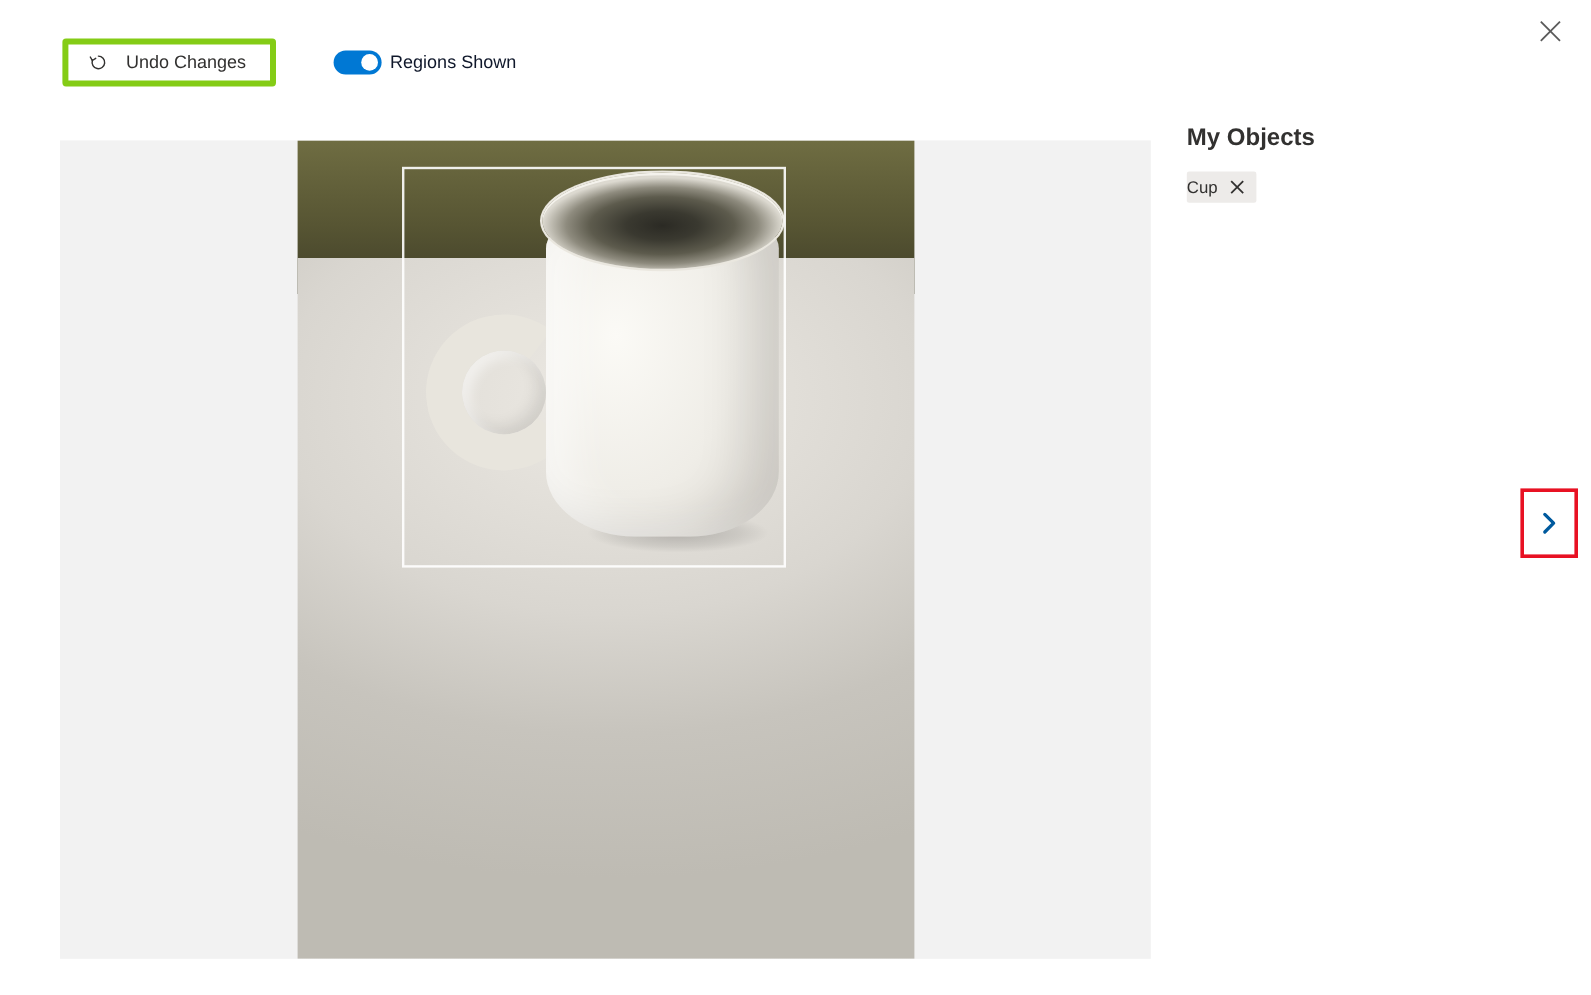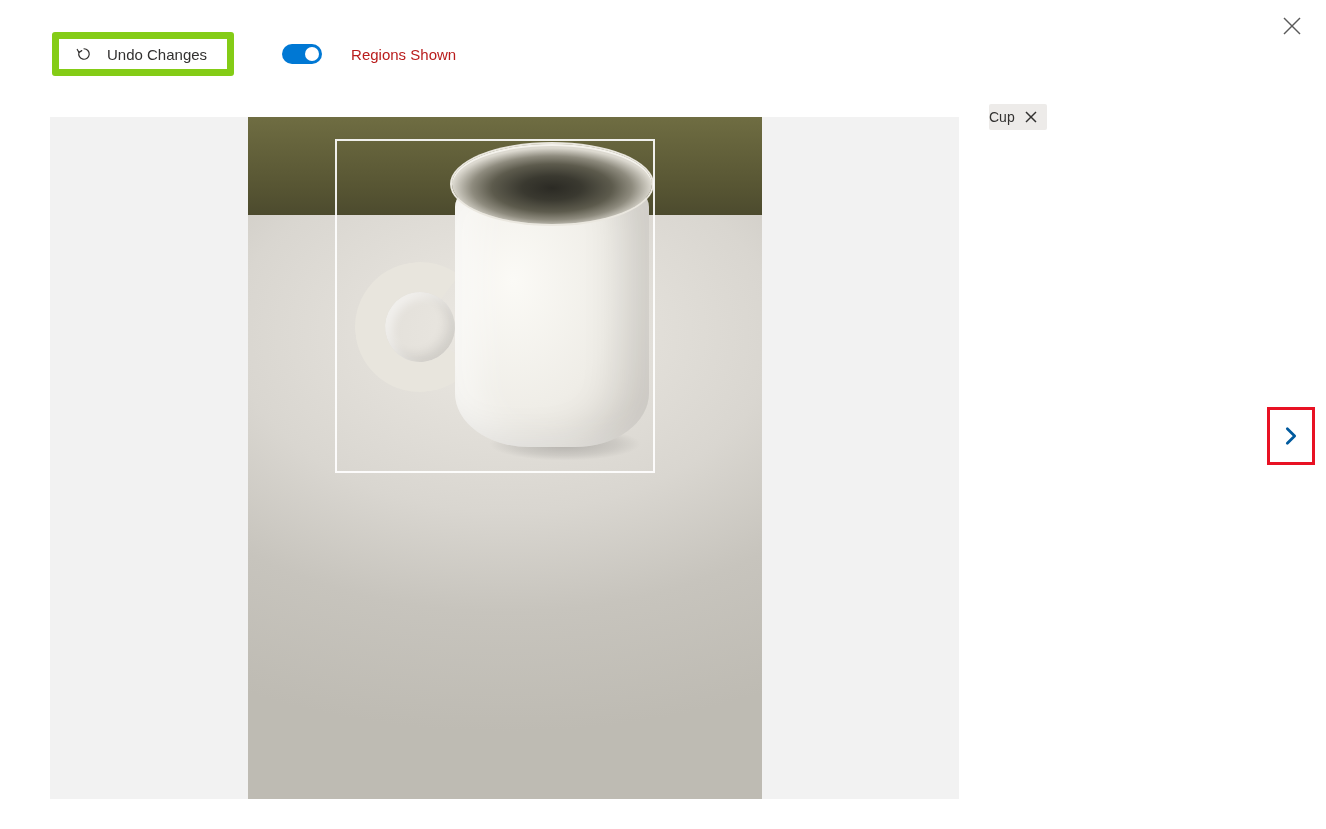--- a/index.html
+++ b/index.html
@@ -31,36 +31,36 @@
     top: 32px;
     left: 52px;
     display: flex;
     align-items: center;
     gap: 48px;
   }
   .undo-btn {
     display: inline-flex;
     align-items: center;
     gap: 14px;
-    border: 7px solid #84cc16;
+    border: 5px solid #84cc16;
     background: #ffffff;
     padding: 6px 20px 6px 16px;
     border-radius: 3px;
     font-size: 15px;
     cursor: pointer;
     color: #323130;
   }
   .undo-btn svg { width: 18px; height: 18px; }
 
   .toggle-wrap {
     display: inline-flex;
     align-items: center;
-    gap: 29px;
+    gap: 7px;
     font-size: 15px;
-    color: #b91c1c;
+    color: #0f172a;
   }
   .toggle {
     width: 40px;
     height: 20px;
     border-radius: 20px;
     background: #0078d4;
     position: relative;
     cursor: pointer;
     flex-shrink: 0;
   }
@@ -235,20 +235,21 @@
     <div class="cup-shadow"></div>
     <div class="cup-handle"></div>
     <div class="cup-body"></div>
     <div class="cup-rim"></div>
 
     <div class="bbox" style="left:87px;top:22px;width:320px;height:334px;"></div>
   </div>
 </div>
 
 <div class="side-panel">
+  <h2 class="side-title">My Objects</h2>
   <div class="tag">
     <span>Cup</span>
     <span class="tag-x">
       <svg viewBox="0 0 16 16">
         <line x1="3" y1="3" x2="13" y2="13" stroke="currentColor" stroke-width="1.5"></line>
         <line x1="13" y1="3" x2="3" y2="13" stroke="currentColor" stroke-width="1.5"></line>
       </svg>
     </span>
   </div>
 </div>

